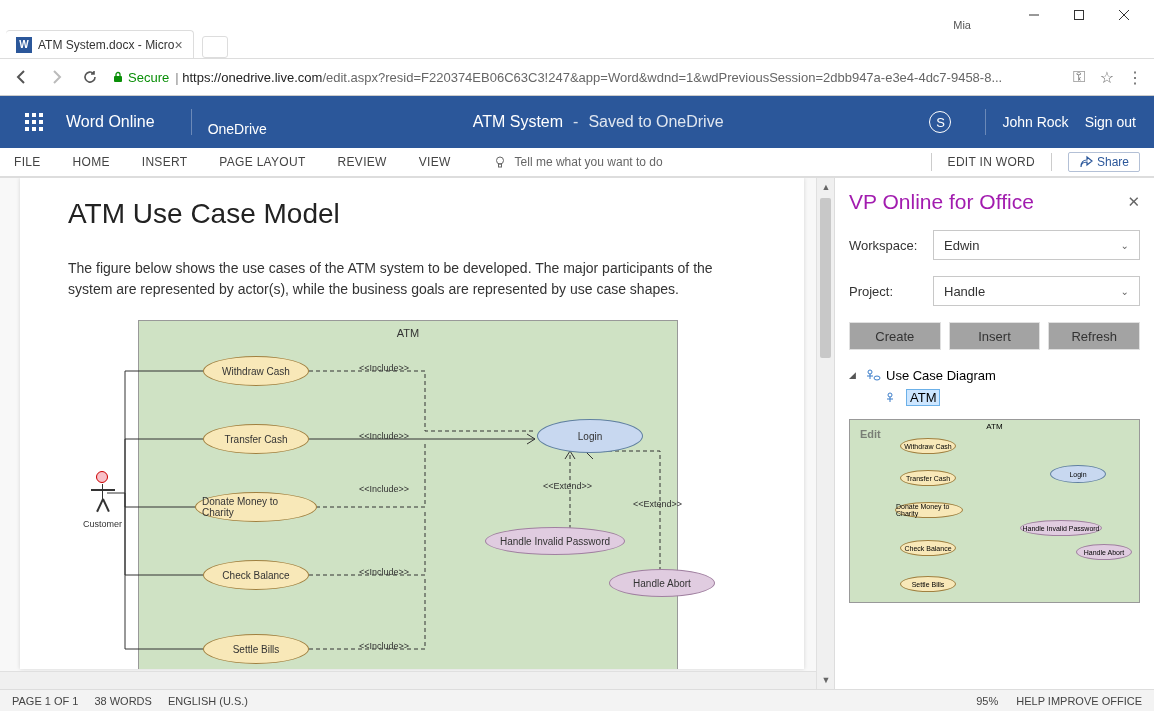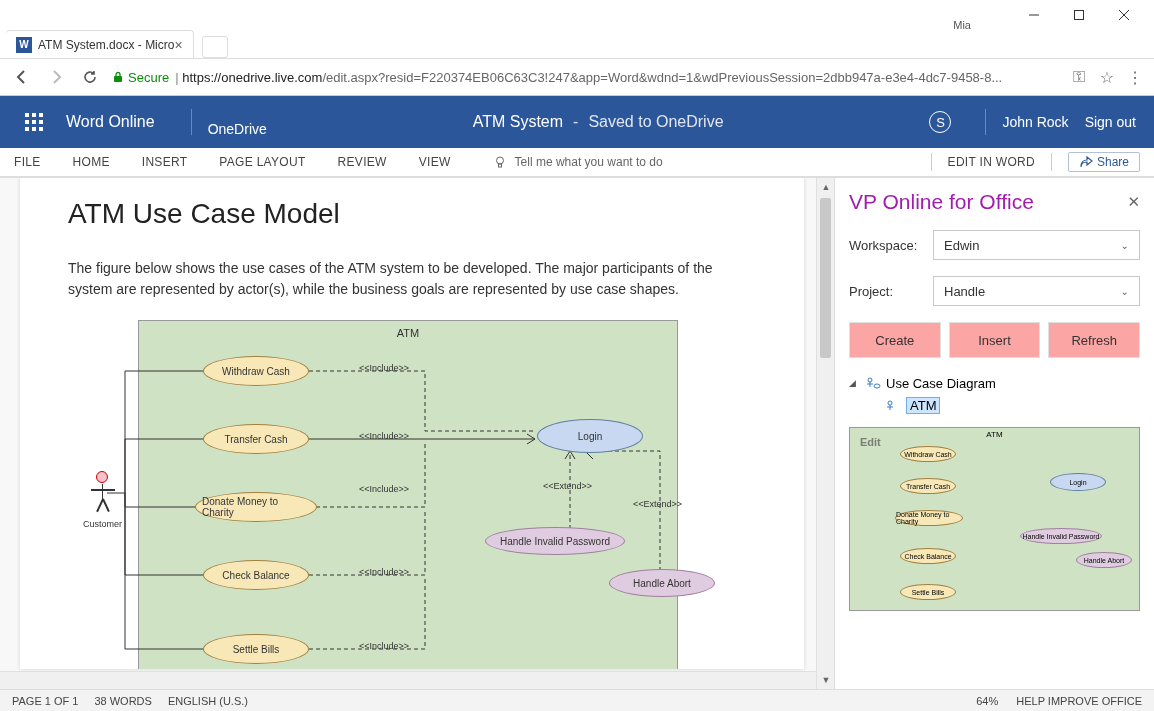--- a/index.html
+++ b/index.html
@@ -86,21 +86,21 @@
 
 .vp-panel { width: 320px; border-left: 1px solid #ddd; background: #fff; padding: 12px 14px; overflow-y: auto; }
 .vp-title-row { display: flex; align-items: center; }
 .vp-title { font-size: 21px; color: #a21caf; font-weight: 400; flex: 1; }
 .vp-close { color: #666; font-size: 15px; }
 .vp-row { display: flex; align-items: center; margin-top: 16px; }
 .vp-label { width: 84px; font-size: 13px; color: #333; }
 .vp-select { flex: 1; height: 30px; border: 1px solid #c8c8c8; display: flex; align-items: center; padding: 0 10px; font-size: 13px; color: #333; justify-content: space-between; }
 .chev { font-size: 10px; color: #666; }
 .vp-btnrow { display: flex; gap: 8px; margin-top: 16px; }
-.vp-btn { flex: 1; height: 36px; background: #fca5a5; border: 1px solid #e0e0e0; font-size: 13px; color: #333; display: flex; align-items: center; justify-content: center; }
+.vp-btn { flex: 1; height: 28px; background: #a3a3a3; border: 1px solid #e0e0e0; font-size: 13px; color: #333; display: flex; align-items: center; justify-content: center; }
 .vp-tree { margin-top: 14px; font-size: 13px; }
 .tree-node { display: flex; align-items: center; padding: 3px 0; }
 .tree-toggle { width: 12px; font-size: 9px; color: #555; margin-right: 4px; }
 .tree-ic { width: 16px; height: 16px; margin-right: 5px; display: inline-flex; align-items: center; justify-content: center; }
 .tree-child { margin-left: 36px; }
 .tree-sel { background: #cde6ff; border: 1px solid #6bb0e8; padding: 0 3px; }
 .vp-thumb { margin-top: 10px; border: 1px solid #999; background: #cfe2c4; position: relative; height: 184px; }
 .vp-thumb-title { position: absolute; top: 2px; left: 50%; transform: translateX(-50%); font-size: 8px; }
 .thumb-uc { position: absolute; border-radius: 50%; font-size: 7px; display: flex; align-items: center; justify-content: center; border: 1px solid #a08040; background: #f8e8b8; }
 .thumb-edit { position: absolute; top: 8px; left: 10px; font-size: 11px; color: #555; font-weight: bold; opacity: 0.7; }
@@ -354,16 +354,16 @@
       <div class="thumb-uc" style="left:226px;top:124px;width:56px;height:16px;background:#e0cce0;border-color:#a080a0">Handle Abort</div>
     </div>
   </div>
 </div>
 
 <div class="status-bar">
   <span>PAGE 1 OF 1</span>
   <span>38 WORDS</span>
   <span>ENGLISH (U.S.)</span>
   <div class="status-right">
-    <span>64%</span>
+    <span>95%</span>
     <span>HELP IMPROVE OFFICE</span>
   </div>
 </div>
 
 </body></html>

